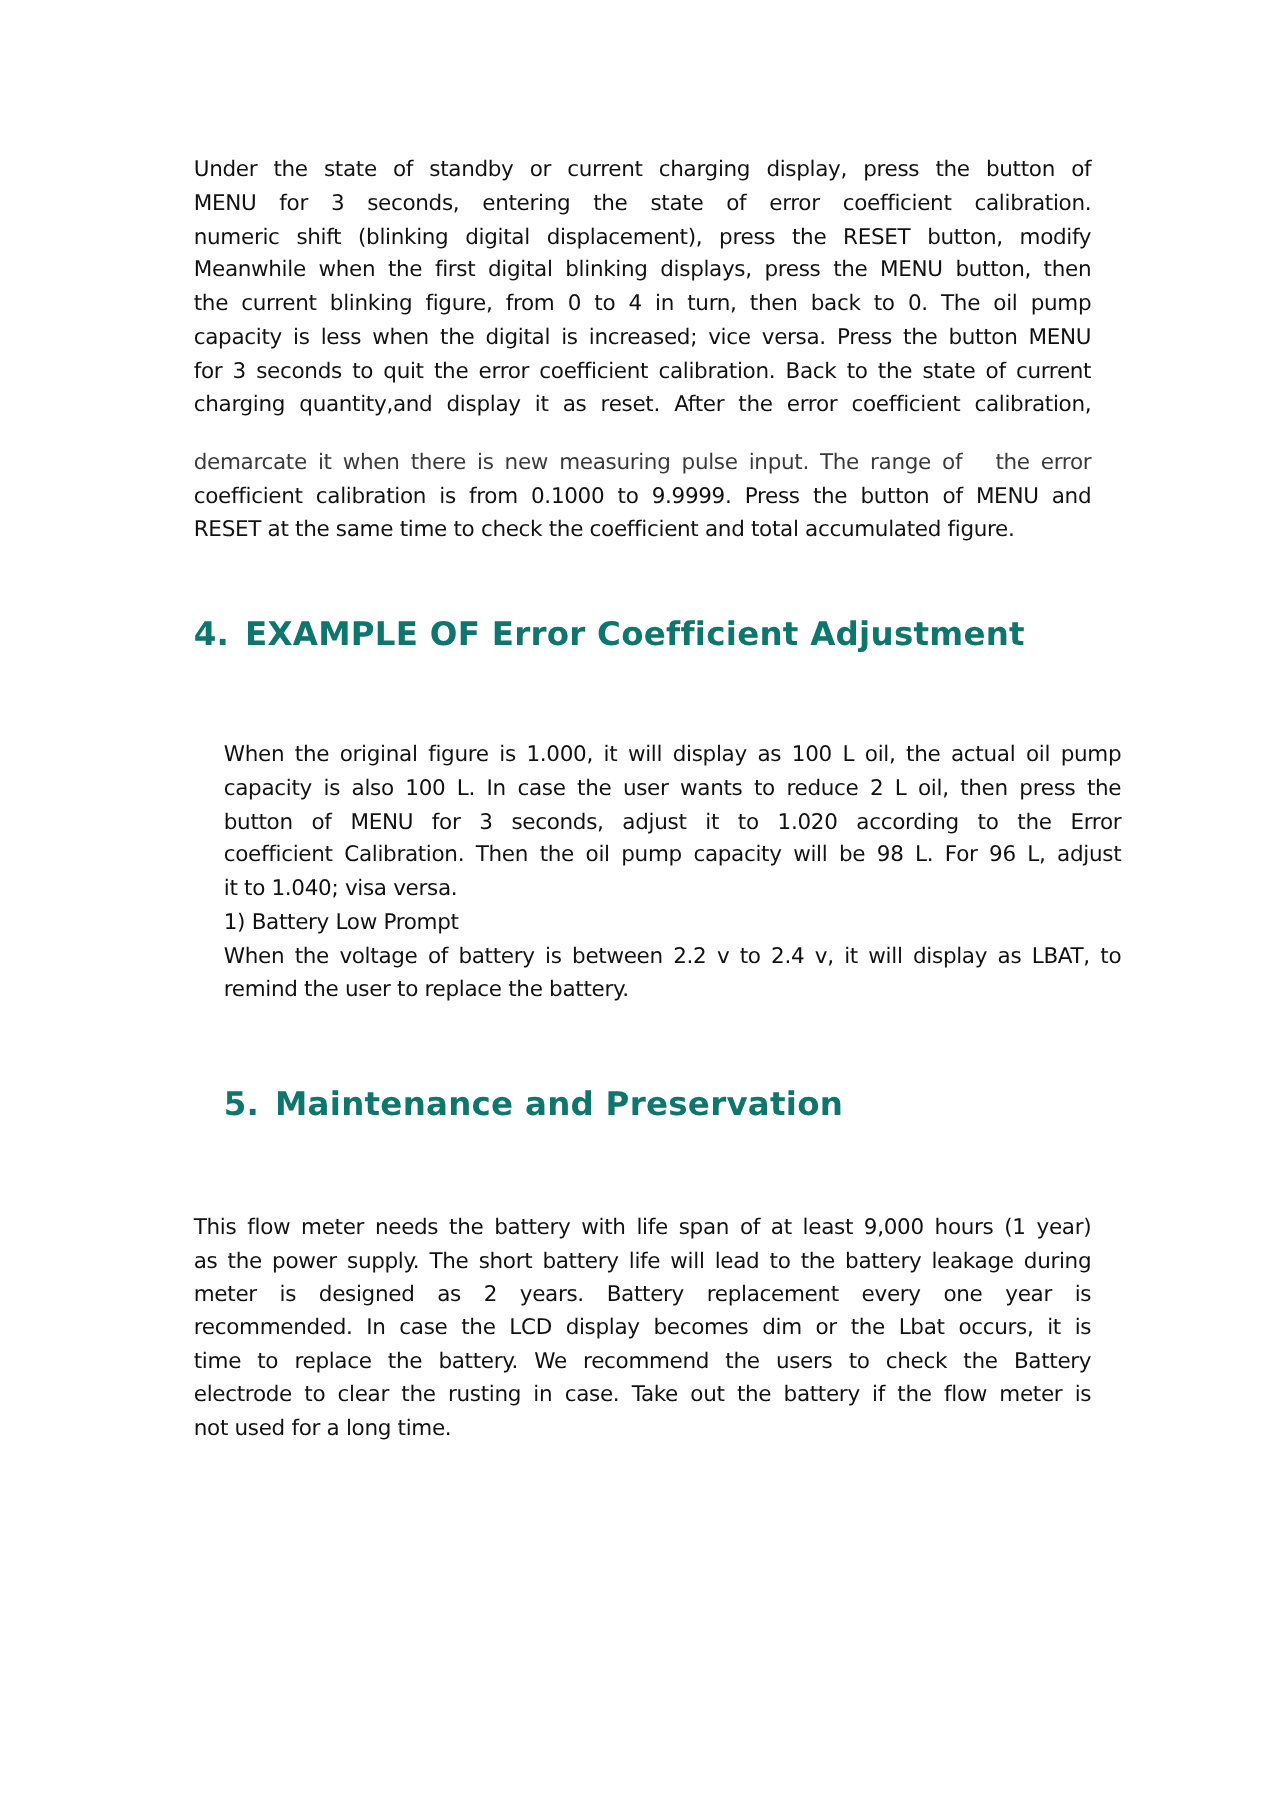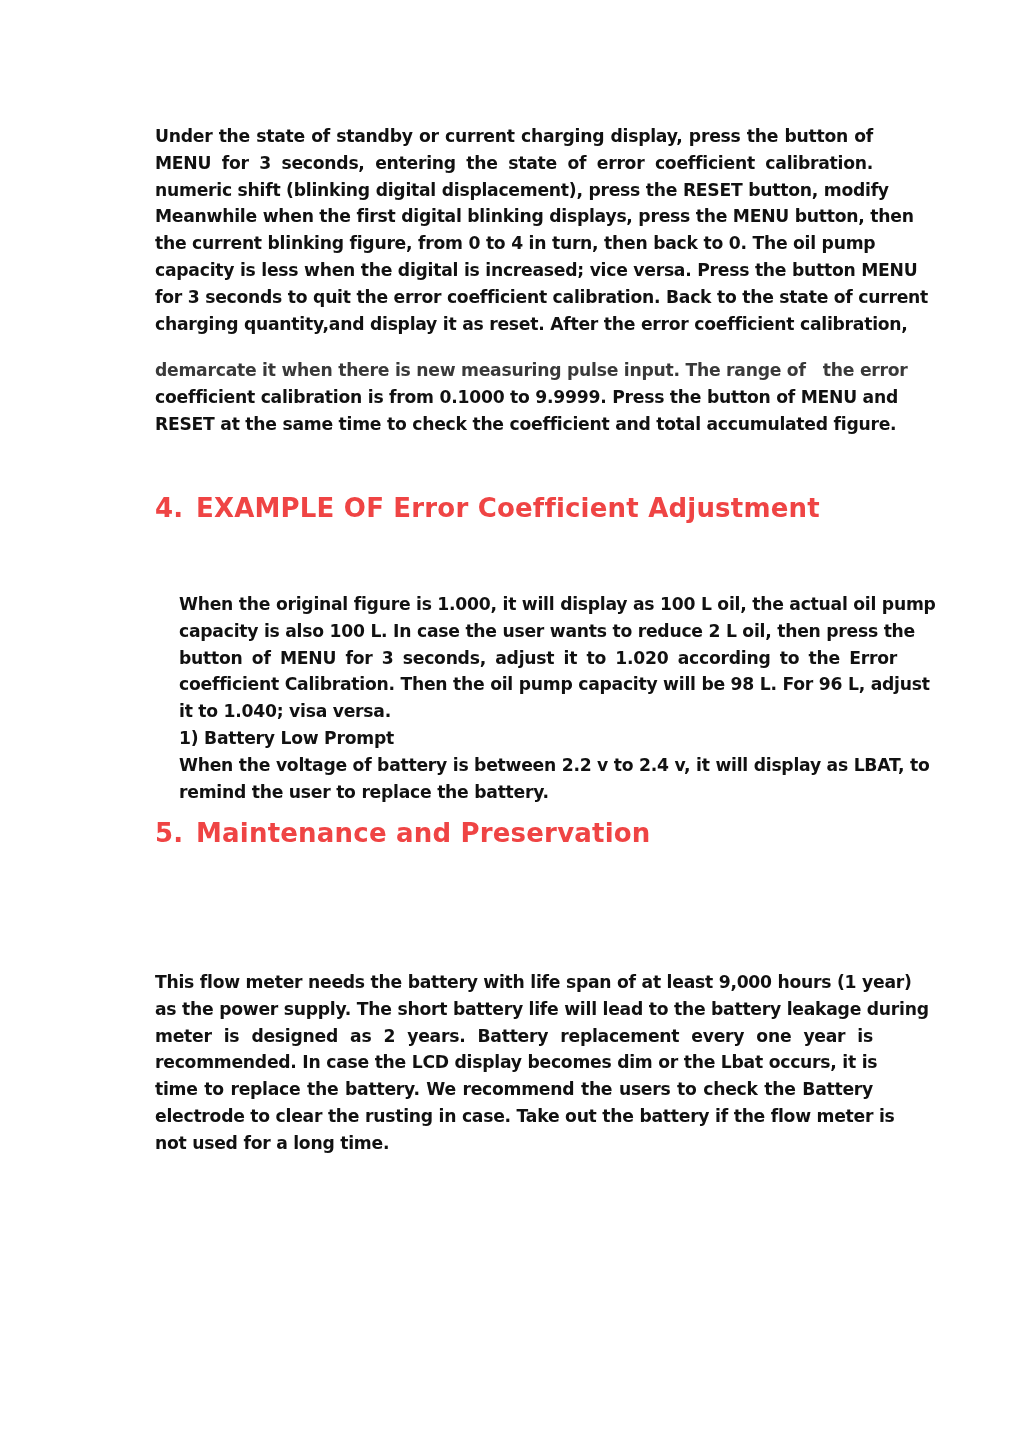--- a/index.html
+++ b/index.html
@@ -28,43 +28,42 @@
     }
     .line {
       display: block;
       height: 26.8px;
       line-height: 26.8px;
       font-size: 17.2px;
       white-space: nowrap;
       text-align: justify;
       text-align-last: justify;
       letter-spacing: -0.25px;
-      font-weight: bold;
     }
     .line.last {
       text-align-last: left;
     }
     .gray { color: #3a3a3a; margin-top: 20px; }
     .heading {
       position: absolute;
       left: 0;
       font-size: 26px;
       font-weight: bold;
       letter-spacing: 0.2px;
       white-space: nowrap;
-      color: #ef4444;
+      color: #0f766e;
     }
     .heading .num {
       display: inline-block;
       width: 41px;
     }
     #para1 { top: 123px; }
     #heading4 { top: 493px; }
     #para2 { top: 591px; margin-left: 24px; }
-    #heading5 { top: 818px; }
+    #heading5 { top: 869px; margin-left: 24px; }
     #para3 { top: 969px; }
   </style>
 </head>
 <body>
 
 <div class="page">
 
   <div class="block" id="para1">
     <span class="line">Under the state of standby or current charging display, press the button of</span>
     <span class="line">MENU for 3 seconds, entering the state of error coefficient calibration.</span>

